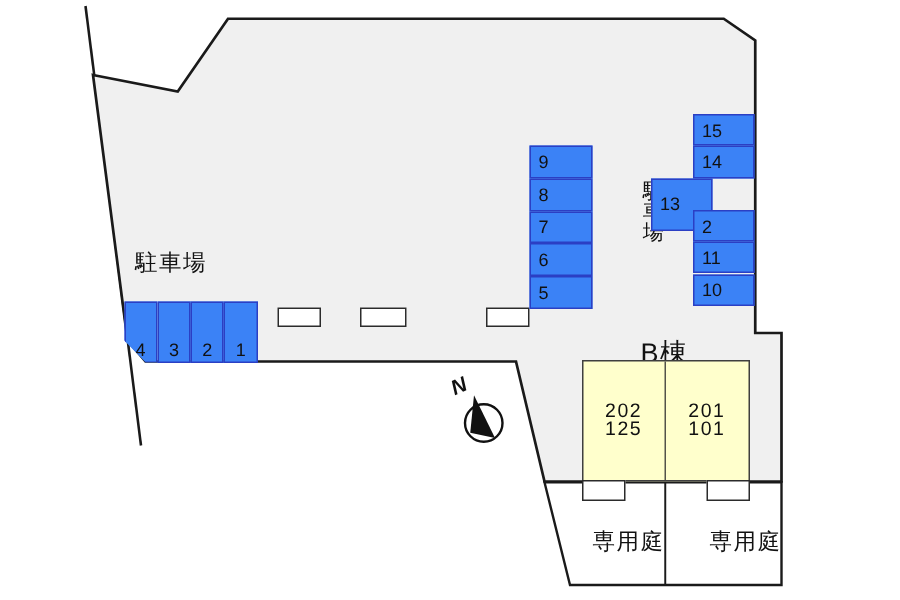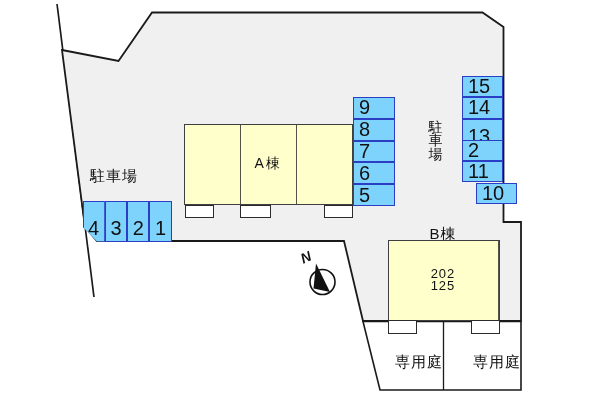--- a/index.html
+++ b/index.html
@@ -11,67 +11,66 @@
   .abs{position:absolute;box-sizing:border-box;}
   
   .building{background:#ffffcc;border:1.5px solid #3f3f3f;display:flex;}
   .bcell{box-sizing:border-box;flex:1;display:flex;align-items:center;justify-content:center;}
   .bcell.div{border-right:1.5px solid #53534a;}
   .bldg-label{font-size:14px;letter-spacing:2px;white-space:nowrap;}
   .unit-label{font-size:13px;line-height:12.5px;letter-spacing:1px;}
   
   .porch{background:#ffffff;border:1.3px solid #2b2b2b;}
   
-  .pbox{background:#7dd3fc;border:1.4px solid #2b3fc4;display:flex;font-size:20px;}
+  .pbox{background:#3b82f6;border:1.4px solid #2b3fc4;display:flex;font-size:12px;}
   .pcol{align-items:center;justify-content:flex-start;padding-left:5px;}
   .prow{align-items:flex-end;justify-content:center;padding-bottom:1px;}
   .pbox.clip4{clip-path:polygon(0 0,100% 0,100% 100%,65% 100%,0 64%);}
   
   .lbl{white-space:pre;line-height:1.1;}
   .parking-w{font-size:15px;letter-spacing:1px;}
   .parking-e{font-size:14px;line-height:13.7px;width:16px;word-break:break-all;text-align:center;}
   .garden-lbl{font-size:15px;letter-spacing:1px;text-align:right;}
-  .btitle{font-size:15px;letter-spacing:1px;text-align:center;}
+  .btitle{font-size:18px;letter-spacing:1px;text-align:center;}
   .north{font-size:14px;font-style:italic;font-weight:bold;transform:rotate(-24deg);}
 </style>
 </head>
 <body>
 
 <div class="canvas">
 
   <svg width="600" height="400" viewBox="0 0 600 400">
     <line x1="57" y1="4" x2="94" y2="297" stroke="#1a1a1a" stroke-width="1.7"></line>
     <polygon points="62,50 118.5,61 152,12.5 482.5,12.5 503.5,27 503.5,222 521,222 521,321 363,321 344,241 97,241 85,227" fill="#f0f0f0" stroke="#1a1a1a" stroke-width="1.8" stroke-linejoin="miter"></polygon>
     <polygon points="363,321.5 521,321.5 521,390 380,390" fill="#ffffff" stroke="#1a1a1a" stroke-width="1.6"></polygon>
     <line x1="443.5" y1="321.5" x2="443.5" y2="390" stroke="#1a1a1a" stroke-width="1.3"></line>
     <g>
       <circle cx="322.5" cy="282" r="12.5" fill="#ffffff" stroke="#111111" stroke-width="1.6"></circle>
       <polygon points="316,263.5 330,292 313.5,288.5" fill="#111111"></polygon>
     </g>
   </svg>
 
-  <div class="abs building" style="left:184px;top:123.5px;width:168.5px;height:81.5px;">
-    <div class="bcell div"></div>
-    <div class="bcell div">
-      <span class="bldg-label">A棟</span>
-    </div>
-    <div class="bcell"></div>
-  </div>
 
   <div class="abs porch" style="left:185px;top:204.5px;width:29px;height:13px;"></div>
   <div class="abs porch" style="left:240px;top:204.5px;width:30.5px;height:13px;"></div>
   <div class="abs porch" style="left:324px;top:204.5px;width:29px;height:13px;"></div>
 
   <div class="abs btitle lbl" style="left:413px;top:226px;width:60px;">B棟</div>
 
   <div class="abs building" style="left:387.5px;top:240px;width:112px;height:80.5px;">
     <div class="bcell div">
       <div class="unit-label">
         <div>202</div>
         <div>125</div>
+      </div>
+    </div>
+    <div class="bcell">
+      <div class="unit-label">
+        <div>201</div>
+        <div>101</div>
       </div>
     </div>
   </div>
 
   <div class="abs porch" style="left:388px;top:320px;width:29px;height:13.5px;"></div>
   <div class="abs porch" style="left:470.5px;top:320px;width:29px;height:13.5px;"></div>
 
   <div class="abs garden-lbl lbl" style="left:370px;top:354px;width:73px;">専用庭</div>
   <div class="abs garden-lbl lbl" style="left:443px;top:354px;width:78px;">専用庭</div>
 
@@ -85,20 +84,20 @@
   <div class="abs pbox prow" style="left:149.4px;top:200.5px;width:22.3px;height:41px;">1</div>
 
   <div class="abs pbox pcol" style="left:353px;top:97px;width:42px;height:21.8px;">9</div>
   <div class="abs pbox pcol" style="left:353px;top:118.8px;width:42px;height:21.8px;">8</div>
   <div class="abs pbox pcol" style="left:353px;top:140.6px;width:42px;height:21.8px;">7</div>
   <div class="abs pbox pcol" style="left:353px;top:162.4px;width:42px;height:21.8px;">6</div>
   <div class="abs pbox pcol" style="left:353px;top:184.2px;width:42px;height:21.8px;">5</div>
 
   <div class="abs pbox pcol" style="left:462px;top:76px;width:41px;height:21.3px;">15</div>
   <div class="abs pbox pcol" style="left:462px;top:97.3px;width:41px;height:21.3px;text-align:right;">14</div>
-  <div class="abs pbox pcol" style="left:462px;top:118.6px;width:41px;height:35px;">13</div>
+  <div class="abs pbox pcol" style="left:434px;top:118.6px;width:41px;height:35px;">13</div>
   <div class="abs pbox pcol" style="left:462px;top:139.9px;width:41px;height:21.3px;">2</div>
   <div class="abs pbox pcol" style="left:462px;top:161.2px;width:41px;height:21.3px;">11</div>
-  <div class="abs pbox pcol" style="left:462px;top:182.5px;width:41px;height:21.3px;margin-left:14px;">10</div>
+  <div class="abs pbox pcol" style="left:462px;top:182.5px;width:41px;height:21.3px;">10</div>
 
   <div class="abs north lbl" style="left:301px;top:250px;">N</div>
 
 </div>
 
 </body></html>

